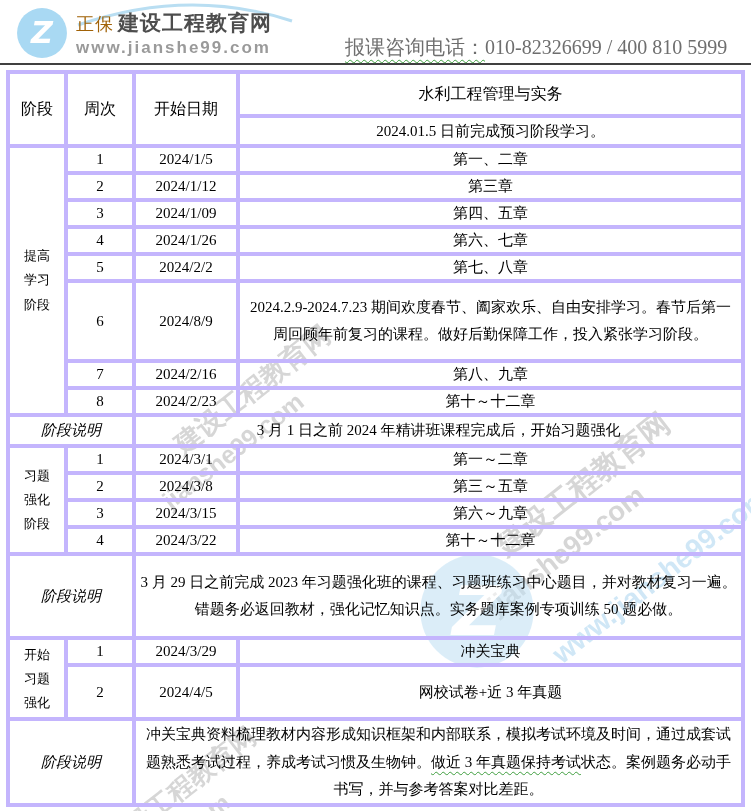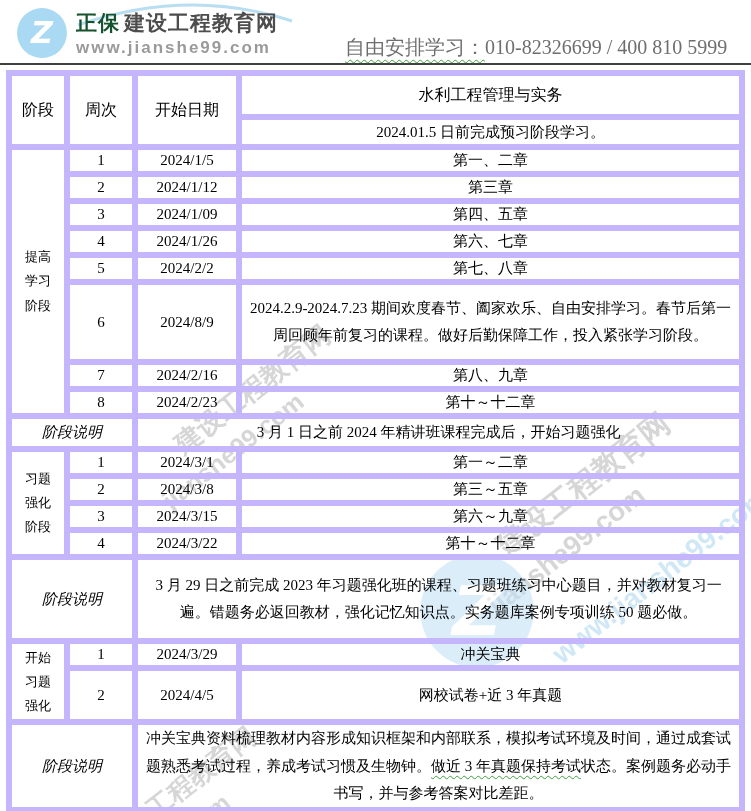--- a/index.html
+++ b/index.html
@@ -5,40 +5,40 @@
   html,body{margin:0;padding:0;background:#fff;}
   .page{position:relative;width:751px;height:811px;background:#fff;overflow:hidden;
         font-family:"Liberation Serif","DejaVu Serif",serif;color:#000;}
 
   
   .masthead{position:absolute;top:0;left:0;width:751px;height:64px;}
   .logo{position:absolute;left:16px;top:7px;display:flex;align-items:flex-start;gap:8px;z-index:3;}
   .logo-mark{width:52px;height:52px;}
   .brand-block{position:relative;padding-top:2px;}
   .brand-row{display:flex;align-items:baseline;gap:4px;position:relative;z-index:2;}
-  .brand-zh{font-family:"Liberation Sans","DejaVu Sans",sans-serif;font-weight:bold;font-size:21px;color:#14532d;letter-spacing:1px;}
+  .brand-zh{font-family:"Liberation Sans","DejaVu Sans",sans-serif;font-weight:normal;font-size:18px;color:#a16207;letter-spacing:1px;}
   .brand-suffix{font-family:"Liberation Sans","DejaVu Sans",sans-serif;font-weight:bold;font-size:21px;color:#4d4d4d;letter-spacing:1px;}
   .brand-url{font-family:"Liberation Sans","DejaVu Sans",sans-serif;font-weight:bold;font-size:17px;color:#9a9a9a;letter-spacing:2px;margin-top:1px;}
   .swoosh{position:absolute;left:-6px;top:-8px;z-index:1;}
   .contact{position:absolute;left:345px;top:34px;font-size:20px;color:#6e6e6e;white-space:nowrap;z-index:3;}
   .squiggle-label{text-decoration:underline wavy #3f9e3f 1px;text-underline-offset:5px;}
   .rule{position:absolute;top:63px;left:0;width:751px;border-top:2px solid #404040;}
 
   
   .wm{position:absolute;transform:rotate(-38deg);color:#c9c9c9;z-index:1;white-space:nowrap;
       font-family:"Liberation Sans","DejaVu Sans",sans-serif;font-weight:bold;opacity:.75;}
   .wm .l2{display:block;margin-top:5px;margin-left:-44px;font-size:.92em;}
   .wm-blue{color:#cbe5f6;opacity:.9;}
   .wm-logo{position:absolute;z-index:1;opacity:.55;}
 
   
   table.schedule{position:absolute;top:70px;left:6px;width:739px;z-index:2;
       border-collapse:collapse;border:3px solid #000;background:transparent;
       font-size:15px;table-layout:fixed;}
-  .schedule th,.schedule td{border:6px solid #c4b5fd;text-align:center;vertical-align:middle;
+  .schedule th,.schedule td{border:4px solid #c4b5fd;text-align:center;vertical-align:middle;
       padding:0 4px;font-weight:normal;overflow:hidden;}
   .hd{font-weight:bold;font-size:16px;}
   .stage-cell{font-weight:bold;font-size:13px;}
   .vlabel{display:inline-block;width:2em;line-height:1.85;text-align:center;}
   .note-label{font-weight:bold;font-size:15px;font-style:italic;}
   .para{text-align:justify;text-align-last:center;padding:2px 10px;line-height:1.82;}
   .squiggle-inline{text-decoration:underline wavy #3f9e3f 1px;text-underline-offset:4px;}
 
   tr.hr1{height:44px;} tr.hr2{height:30px;}
   tr.rh{height:27px;} tr.rh6{height:80px;}
@@ -80,21 +80,21 @@
           <path d="M8 26 Q 118 -12 222 22" stroke="#b9def2" stroke-width="3" fill="none"></path>
         </svg>
         <div class="brand-row">
           <span class="brand-zh">正保</span>
           <span class="brand-suffix">建设工程教育网</span>
         </div>
         <div class="brand-url">www.jianshe99.com</div>
       </div>
     </div>
     <div class="contact">
-      <span class="squiggle-label">自由安排学习：</span><span>010-82326699 / 400 810 5999</span>
+      <span class="squiggle-label">报课咨询电话：</span><span>010-82326699 / 400 810 5999</span>
     </div>
   </div>
   <div class="rule"></div>
 
   <table class="schedule">
     <colgroup>
         <col style="width:58px">
         <col style="width:68px">
         <col style="width:104px">
         <col>

